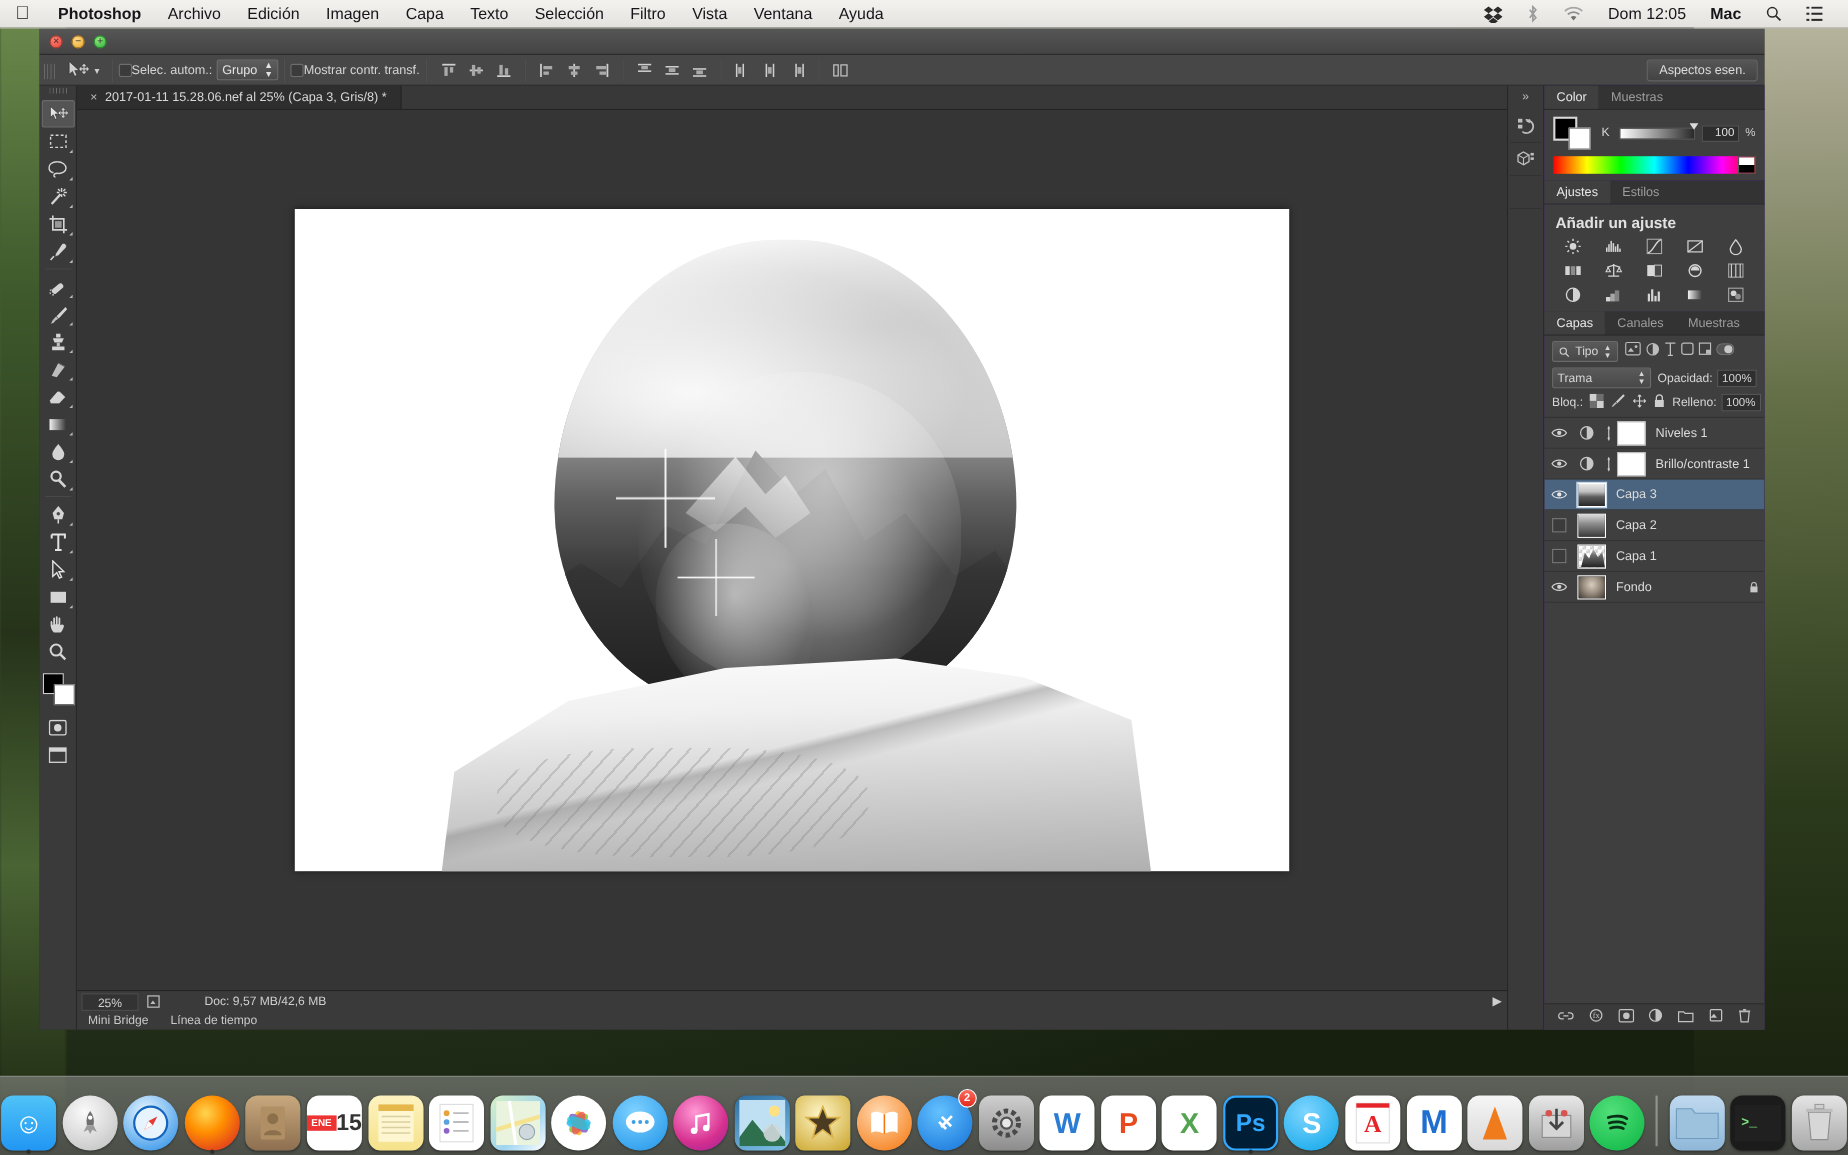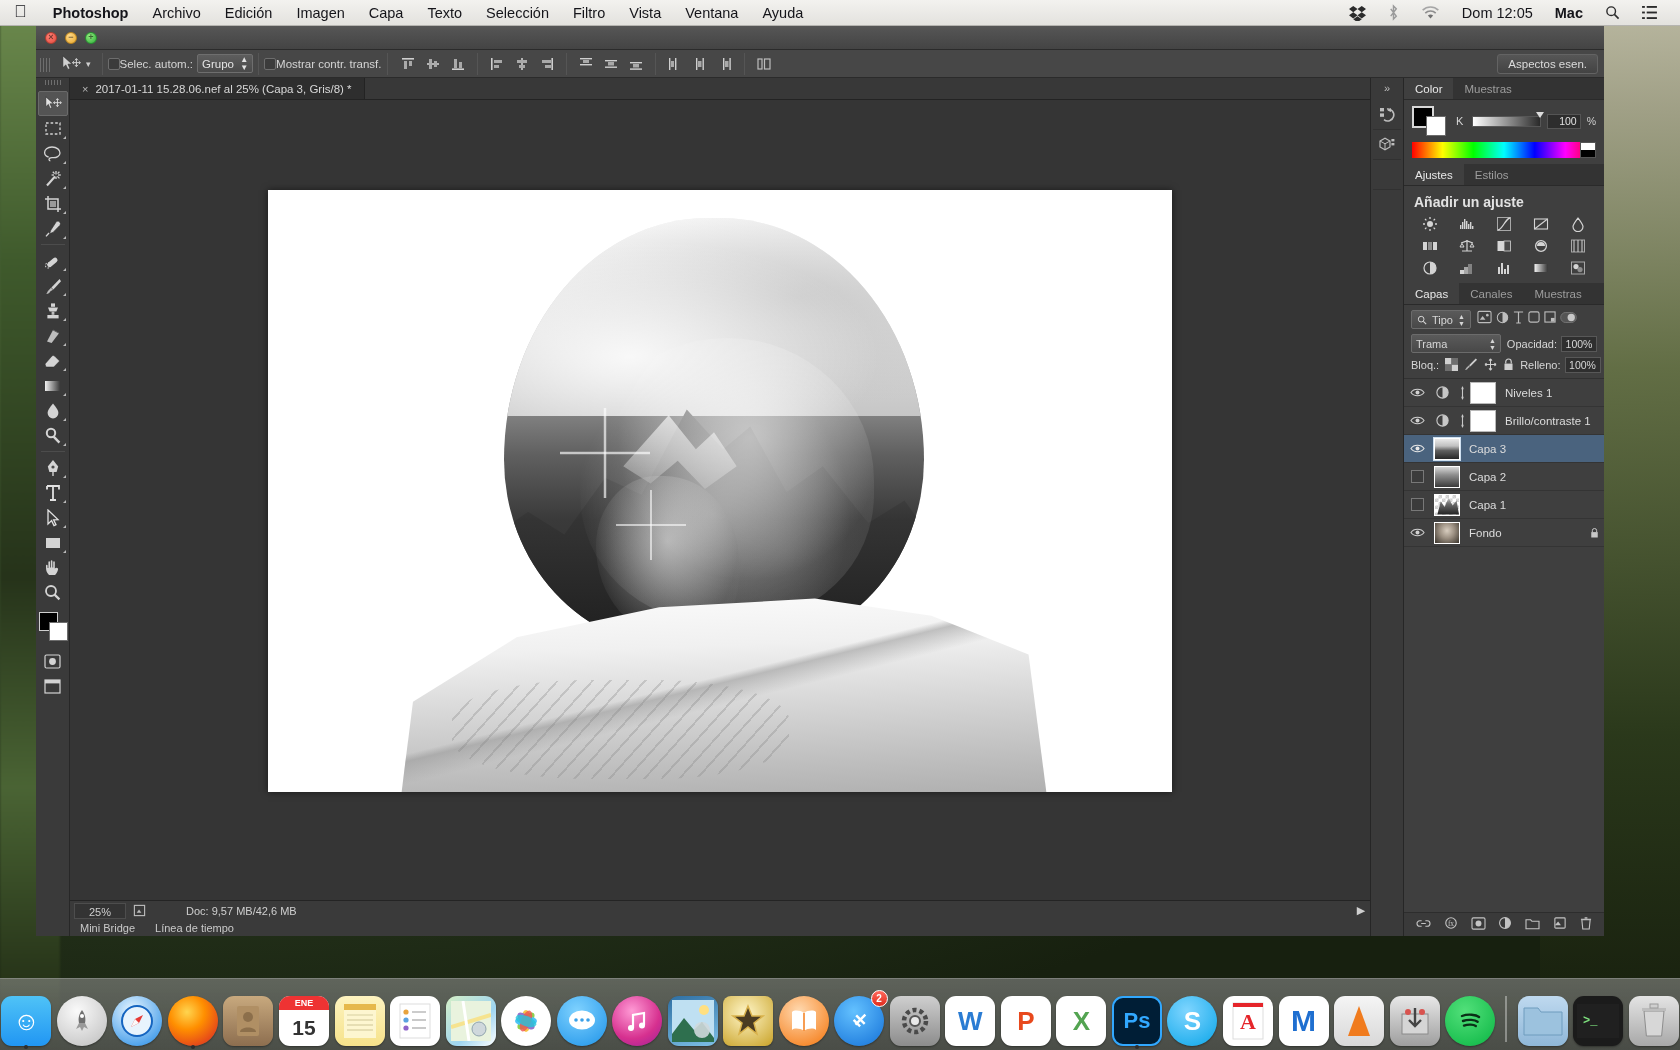--- a/index.html
+++ b/index.html
@@ -1206,21 +1206,21 @@
   <div class="dockitem">
     <div class="dockicon ic-contacts">
       <svg width="30" height="34" viewBox="0 0 30 34">
           <rect x="4" y="2" width="22" height="30" rx="2" fill="#b08f64"></rect>
           <circle cx="15" cy="13" r="5" fill="#8c6f4b"></circle>
           <path d="M7 28 C7 22 23 22 23 28 Z" fill="#8c6f4b"></path>
         </svg>
     </div>
   </div>
   <div class="dockitem">
-    <div class="dockicon ic-calendar" style="flex-direction:column;">
+    <div class="dockicon ic-calendar" style="flex-direction:row;">
       <div style="width:100%;height:14px;background:#e33;color:#fff;font-size:9px;display:flex;align-items:center;justify-content:center;font-weight:bold;">ENE</div>
       <div style="flex:1;display:flex;align-items:center;justify-content:center;color:#333;font-size:21px;">15</div>
     </div>
   </div>
   <div class="dockitem">
     <div class="dockicon ic-notes">
       <svg width="40" height="40" viewBox="0 0 40 40">
           <rect x="4" y="3" width="32" height="34" fill="#fdf6d0"></rect>
           <rect x="4" y="3" width="32" height="6" fill="#e6b84c"></rect>
           <g stroke="#d8cfa0" stroke-width="1.2">

